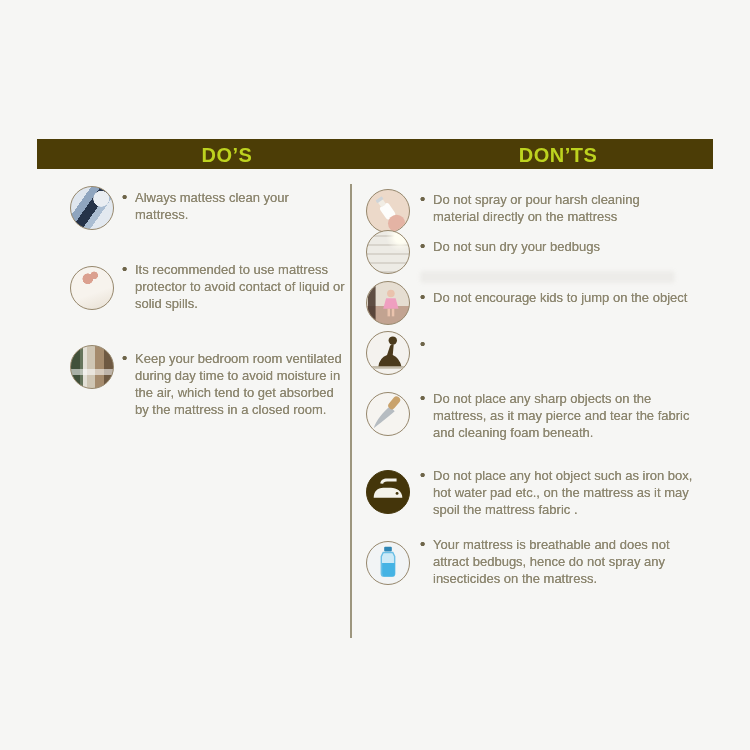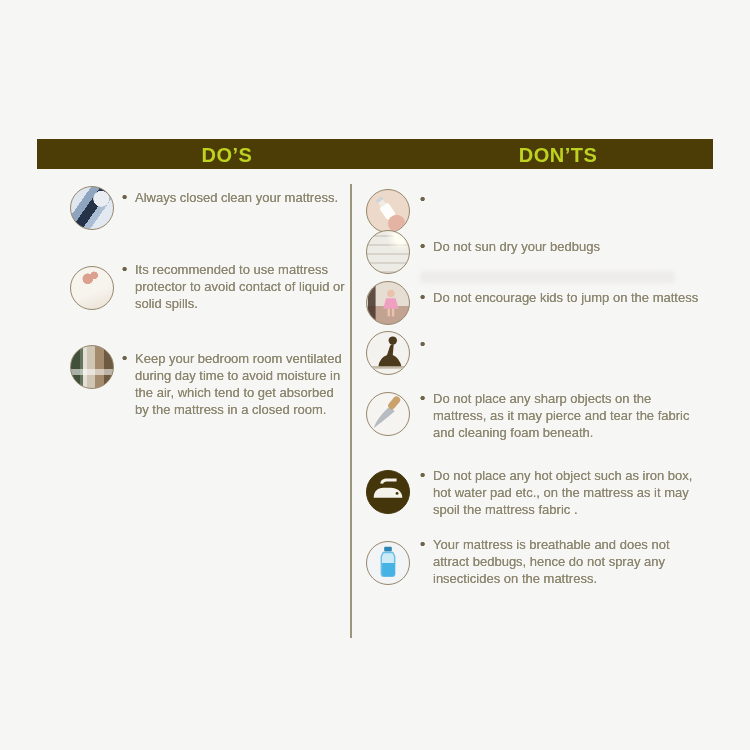--- a/index.html
+++ b/index.html
@@ -53,21 +53,21 @@
 
   <div class="header-bar"></div>
   <div class="header-label label-dos">DO’S</div>
   <div class="header-label label-donts">DON’TS</div>
 
   <div class="divider"></div>
   <div class="ghost-smudge"></div>
 
   <div class="circ icon-vacuum" style="left:70px;top:186px;"></div>
   <div class="txt" style="left:122px;top:189px;width:210px;">
-    <span class="bullet">•</span><span>Always closed clean your mattress.</span>
+    <span class="bullet">•</span><span>Always mattess clean your mattress.</span>
   </div>
 
   <div class="circ icon-protector" style="left:70px;top:266px;"></div>
   <div class="txt" style="left:122px;top:261px;width:210px;">
     <span class="bullet">•</span><span>Its recommended to use mattress protector to avoid contact of liquid or solid spills.</span>
   </div>
 
   <div class="circ icon-bedroom" style="left:70px;top:345px;"></div>
   <div class="txt" style="left:122px;top:350px;width:210px;">
     <span class="bullet">•</span><span>Keep your bedroom room ventilated during day time to avoid moisture in the air, which tend to get absorbed by the mattress in a closed room.</span>
@@ -77,39 +77,39 @@
     <svg viewBox="0 0 44 44">
       <g transform="rotate(-35 22 22)">
         <rect x="16" y="14" width="11" height="16" rx="3" fill="#fdfdfb"></rect>
         <rect x="18.5" y="8" width="6" height="7" rx="1.5" fill="#f1ede4"></rect>
         <rect x="17.5" y="5.5" width="8" height="3.5" rx="1" fill="#cfd4d8"></rect>
       </g>
       <circle cx="31" cy="35" r="9" fill="#e4b3a4"></circle>
     </svg>
   </div>
   <div class="txt" style="left:420px;top:191px;width:252px;">
-    <span class="bullet">•</span>
+    <span class="bullet">•</span><span>Do not spray or pour harsh cleaning material directly on the mattress</span>
   </div>
 
   <div class="circ icon-sundry" style="left:366px;top:230px;"></div>
   <div class="txt" style="left:420px;top:238px;width:272px;">
     <span class="bullet">•</span><span>Do not sun dry your bedbugs</span>
   </div>
 
   <div class="circ icon-kid" style="left:366px;top:281px;">
     <svg viewBox="0 0 44 44">
       <rect x="1" y="3" width="8" height="38" fill="#47352a" opacity=".85"></rect>
       <circle cx="25" cy="12" r="4" fill="#eac3ad"></circle>
       <path d="M20 17 h10 l3 11 h-16 z" fill="#ef9fc0"></path>
       <rect x="21.5" y="28" width="2.6" height="8" fill="#eac3ad"></rect>
       <rect x="26" y="28" width="2.6" height="8" fill="#eac3ad"></rect>
     </svg>
   </div>
   <div class="txt" style="left:420px;top:289px;width:272px;">
-    <span class="bullet">•</span><span>Do not encourage kids to jump on the mattess</span>
+    <span class="bullet">•</span><span>Do not encourage kids to jump on the object</span>
   </div>
 
   <div class="circ icon-sitting" style="left:366px;top:331px;">
     <svg viewBox="0 0 44 44">
       <path d="M5 37 h34" stroke="#c4bcab" stroke-width="3"></path>
       <circle cx="27" cy="9" r="4.4" fill="#4b3a1c"></circle>
       <path d="M12 36 q1 -9 9 -12 l3 -9 q1 -3 4 -2 l-1 11 q7 3 9 12 z" fill="#4b3a1c"></path>
     </svg>
   </div>
   <div class="txt" style="left:420px;top:336px;width:238px;">

